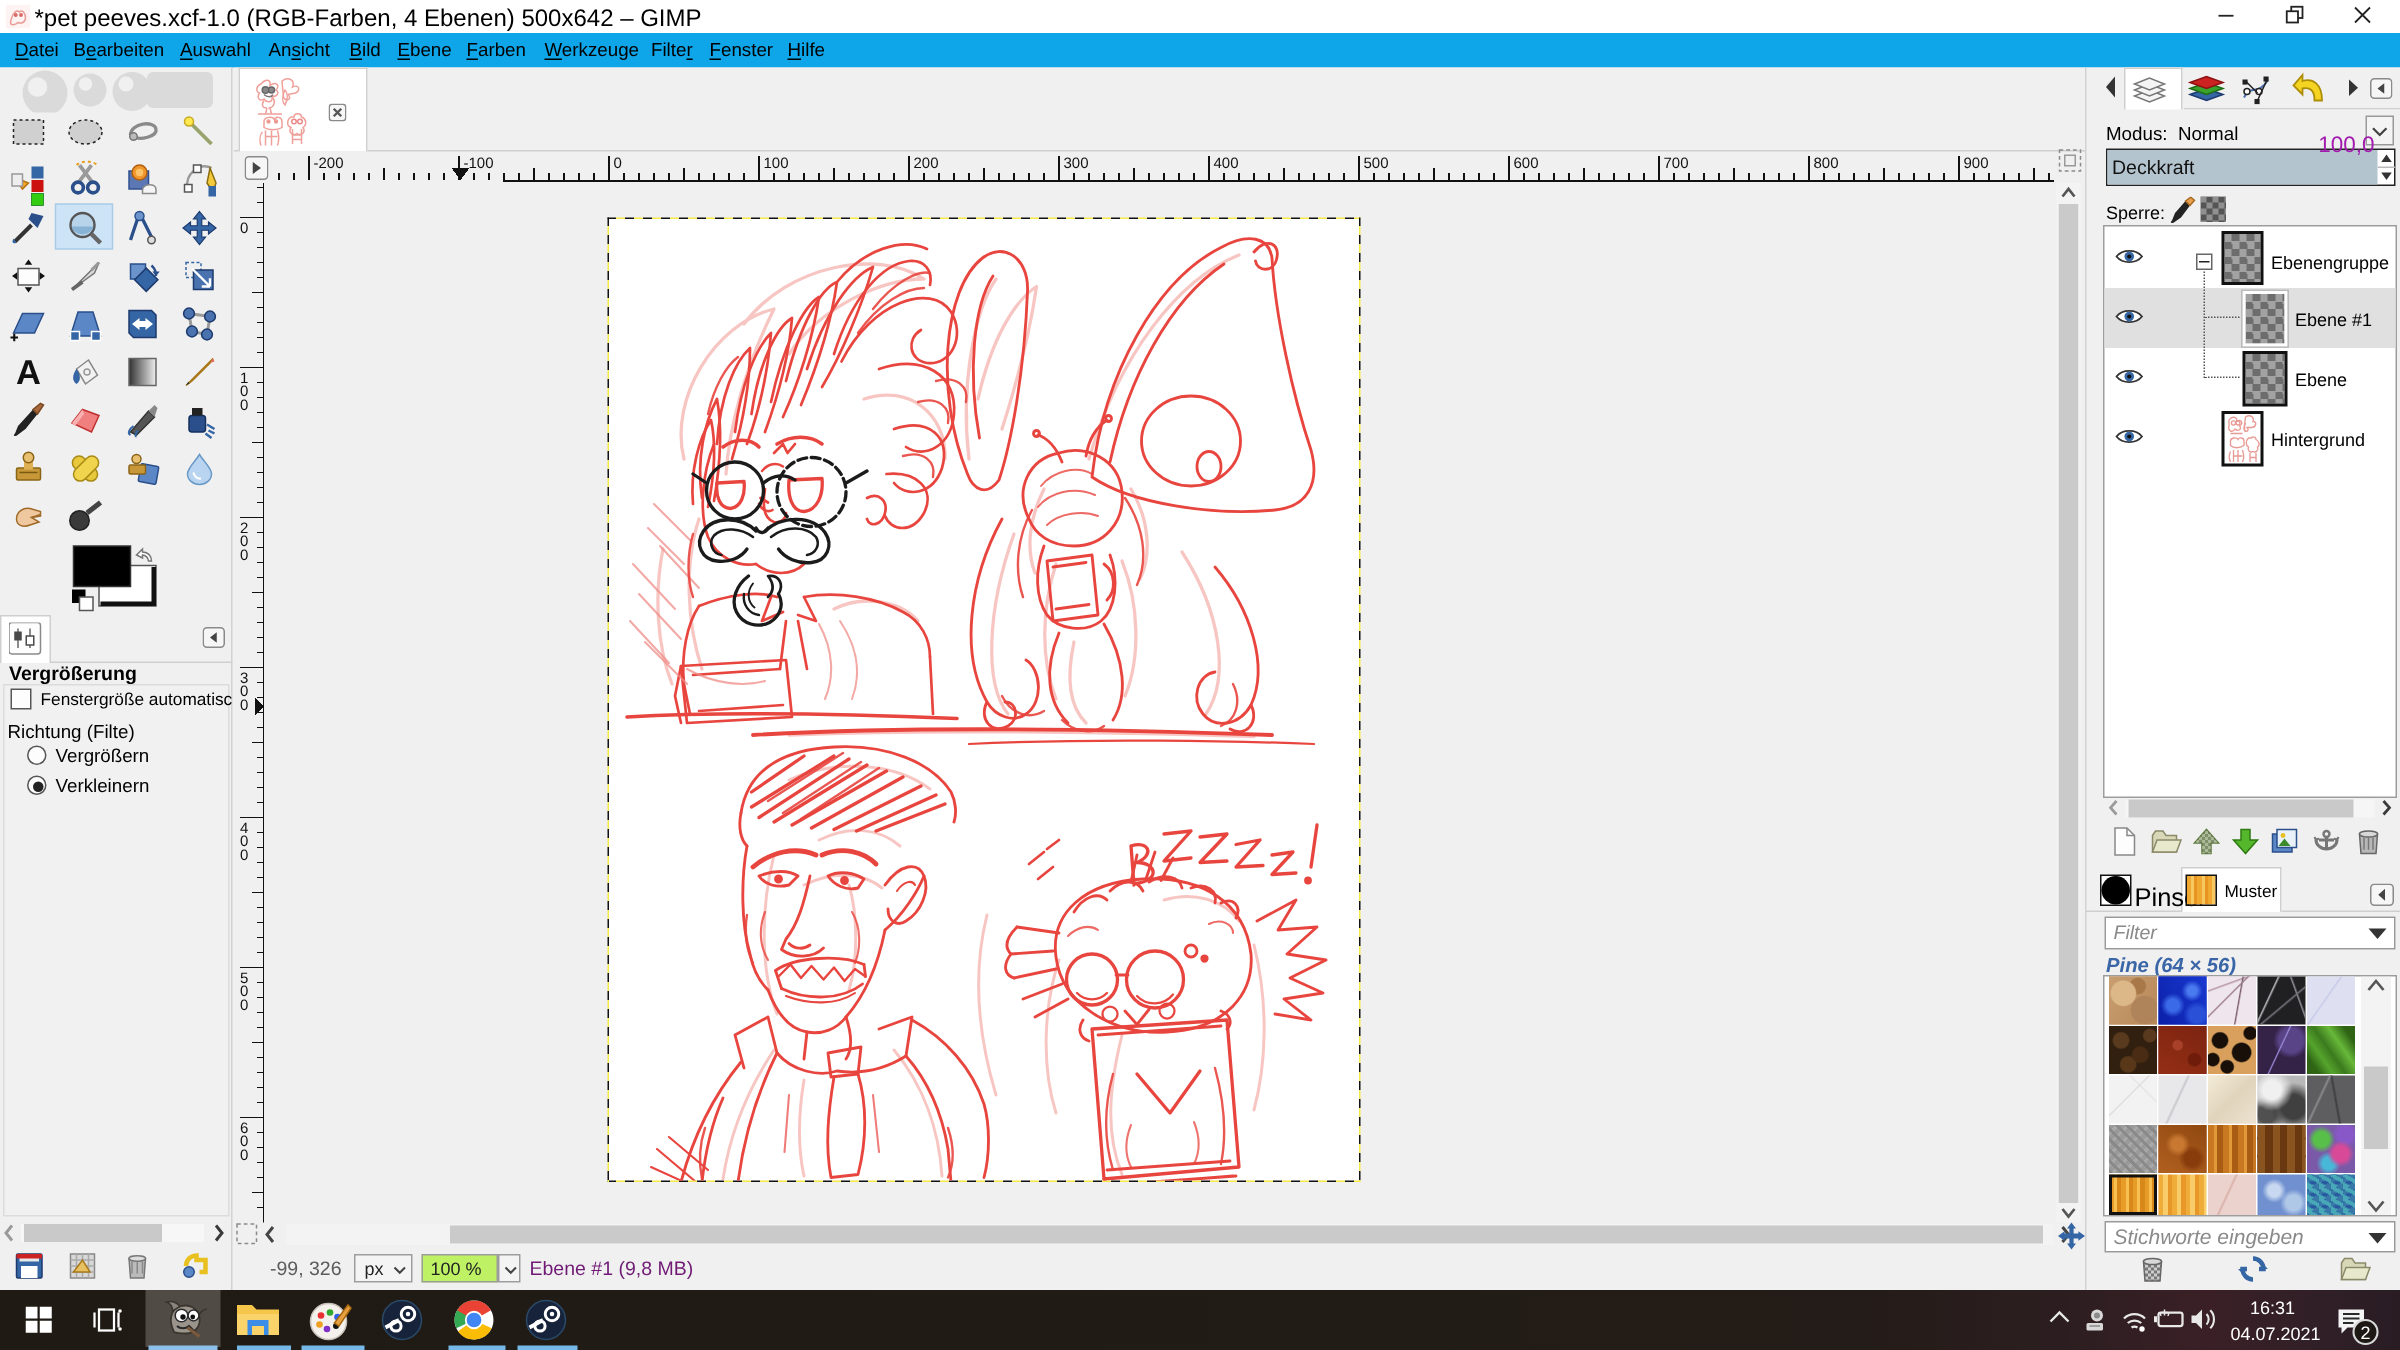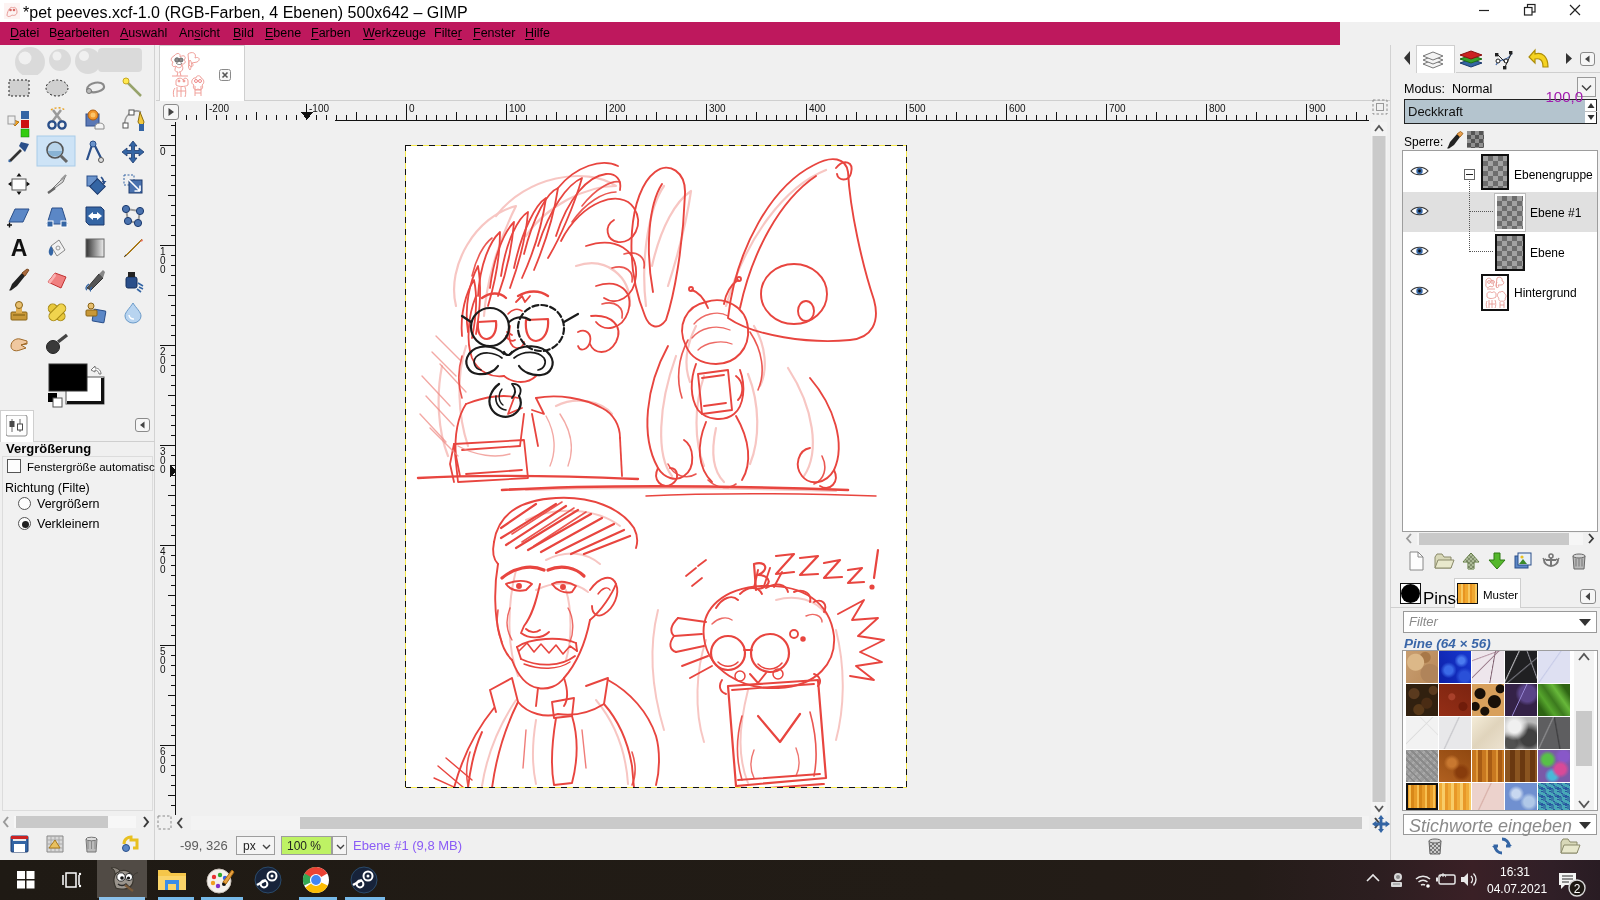--- a/index.html
+++ b/index.html
@@ -1,20 +1,20 @@
 <!DOCTYPE html>
 <html><head><meta charset="utf-8">
 <style>
 *{margin:0;padding:0;box-sizing:border-box}
 html,body{width:1600px;height:900px;overflow:hidden}
 body{font-family:"Liberation Sans",sans-serif;background:#f0f0f0;position:relative}
 .abs{position:absolute}
 #titlebar{left:0;top:0;width:1600px;height:22px;background:#fff}
 #titletext{left:23px;top:4px;font-size:16px;color:#000;letter-spacing:0px}
-#menubar{left:0;top:22px;width:1340px;height:23px;background:#be185d}
+#menubar{left:0;top:22px;width:1600px;height:23px;background:#0ea5e9}
 .menuitem{position:absolute;top:4px;font-size:12.5px;color:#000}
 .menuitem u{text-decoration:underline;text-underline-offset:2px}
 .tick{stroke:#111;stroke-width:1}
 .rlabel{font-size:10px;fill:#111;font-family:"Liberation Sans",sans-serif}
 #canvas-white{left:406px;top:146px;width:500px;height:641px;background:#fff}
 .dashedge{position:absolute;background:repeating-linear-gradient(90deg,#111 0 6px,#f6e94a 6px 12px)}
 .dashedgev{position:absolute;background:repeating-linear-gradient(180deg,#111 0 6px,#f6e94a 6px 12px)}
 .sbox{position:absolute;border:1px solid #9d9d9d;background:#f4f4f4;font-size:12px;color:#222}
 #taskbar{left:0;top:860px;width:1600px;height:40px;background:linear-gradient(90deg,#1f1a14 0%,#221c16 60%,#241c18 78%,#2c1e20 86%,#3a2026 92%,#301f27 97%,#291c23 100%)}
 .tbtext{position:absolute;color:#fff;font-size:12px}
@@ -644,21 +644,21 @@
     </svg>
   </div>
 <div class="abs sbox" style="left:281px;top:836px;width:51px;height:19px;background:#bef264">
     <span style="position:absolute;left:5px;top:2px;font-size:12px">100 %</span>
   </div>
 <div class="abs sbox" style="left:332px;top:836px;width:15px;height:19px">
     <svg style="position:absolute;left:3px;top:7px" width="9" height="6">
       <path d="M1 1 L4.5 4.5 L8 1" fill="none" stroke="#444" stroke-width="1.4"></path>
     </svg>
   </div>
-<div class="abs" style="left:353px;top:838px;font-size:13px;color:#8b5cf6">Ebene #1 (9,8 MB)</div>
+<div class="abs" style="left:353px;top:838px;font-size:13px;color:#701a75">Ebene #1 (9,8 MB)</div>
 
 <div class="abs" style="left:1390px;top:45px;width:210px;height:815px;background:#f0f0f0;border-left:1px solid #d2d2d2"></div>
 <svg class="abs" style="left:1390px;top:45px" width="210" height="28">
  <path d="M20 6 L14 13 L20 20 Z" fill="#333"></path>
  <path d="M176 8 L182 13.5 L176 19 Z" fill="#333"></path>
  <path d="M66 27.5 H210" stroke="#cfcfcf"></path>
 </svg>
 <div class="abs" style="left:1416px;top:45px;width:39px;height:28px;background:#fff;border:1px solid #cfcfcf;border-bottom:none"></div>
 <svg class="abs" style="left:1580px;top:52px" width="15" height="14">
     <rect x=".5" y=".5" width="14" height="13" rx="2.5" fill="#f6f6f6" stroke="#8a8a8a"></rect>
@@ -846,21 +846,21 @@
 <div class="abs" style="left:1505px;top:783px;width:32px;height:27px;background:#7090d0;background-image:radial-gradient(circle at 35% 40%,#c8d8f0 4px,transparent 8px),radial-gradient(circle at 75% 70%,#b0c8e8 5px,transparent 9px)"></div>
 <div class="abs" style="left:1538px;top:783px;width:32px;height:27px;background:#3878a8;background-image:linear-gradient(30deg,#48a8b8 25%,transparent 25% 50%,#48a8b8 50% 75%,transparent 75%),linear-gradient(150deg,#2858a0 25%,transparent 25% 50%,#2858a0 50% 75%,transparent 75%);background-size:8px 8px"></div>
 <svg class="abs" style="left:1572px;top:651px" width="24" height="159">
  <rect x="2" y="0" width="20" height="159" fill="#f3f3f3"></rect>
  <path d="M7 9 L12 3 L17 9" fill="none" stroke="#555" stroke-width="1.8"></path>
  <rect x="4" y="60" width="16" height="55" fill="#c9c9c9"></rect>
  <path d="M7 150 L12 156 L17 150" fill="none" stroke="#555" stroke-width="1.8"></path>
 </svg>
 
 <div class="abs" style="left:1403px;top:814px;width:194px;height:21px;background:#fff;border:1px solid #999"></div>
-<div class="abs" style="left:1409px;top:816px;font-size:18px;font-style:italic;color:#8a8a8a">Stichworte eingeben</div>
+<div class="abs" style="left:1409px;top:816px;font-size:14px;font-style:italic;color:#8a8a8a">Stichworte eingeben</div>
 <svg class="abs" style="left:1578px;top:821px" width="14" height="9">
     <path d="M1 1 H13 L7 8 Z" fill="#333"></path>
   </svg>
 <svg class="abs" style="left:1402px;top:837px" width="196" height="20">
  <g transform="translate(24,0)">
       <path d="M3 4 H15 L14 17 H4 Z" fill="url(#chk)" stroke="#666"></path>
       <ellipse cx="9" cy="4" rx="6" ry="2" fill="#d8d8d8" stroke="#666"></ellipse>
     </g>
  <g transform="translate(91,0)">
       <path d="M9 2 A7 7 0 0 1 16 9 L13 9 M9 16 A7 7 0 0 1 2 9 L5 9" fill="none" stroke="#3465a4" stroke-width="3"></path>

